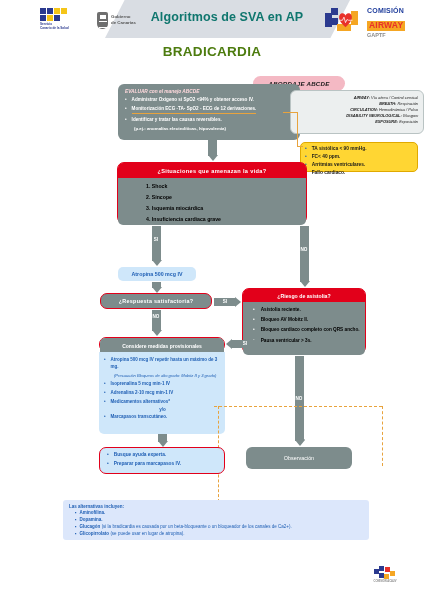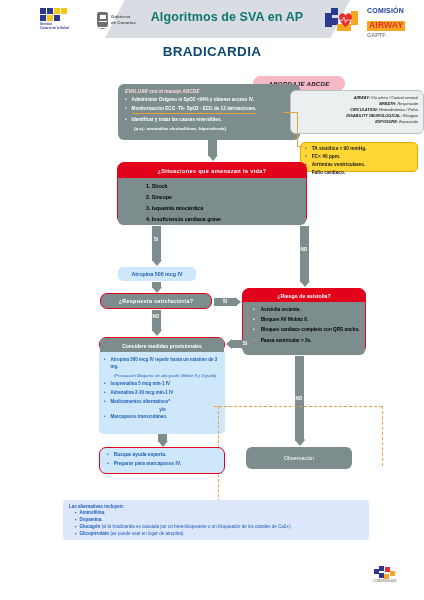--- a/index.html
+++ b/index.html
@@ -40,21 +40,21 @@
   .com-mark { position:absolute; left:0; top:2px; width:40px; height:24px; }
   .cm-sq { position:absolute; width:7px; height:7px; }
   .com-heart { position:absolute; left:11px; top:3px; width:19px; height:17px; }
   .com-txt { position:absolute; left:42px; top:1px; }
   .com-l1 { font-size:7px; font-weight:bold; color:#1f3d9c; letter-spacing:.2px; line-height:1.05;}
   .com-l2 { font-size:8.5px; font-weight:bold; color:#e8312a; background:#f5a623; display:inline-block; padding:0 2px; line-height:1.1; letter-spacing:.2px;}
   .com-l3 { font-size:5.5px; color:#8a8a8a; font-weight:bold; line-height:1.2;}
 
   .page-title {
     position:absolute; left:0; top:44px; width:424px; text-align:center;
-    font-size:13.5px; font-weight:bold; color:#0c4a6e; letter-spacing:.3px;
+    font-size:13.5px; font-weight:bold; color:#4d7c0f; letter-spacing:.3px;
   }
 
   
   .node { position:absolute; }
   .grey-box {
     background:#7d8c8c; color:#ffffff; border-radius:6px;
   }
   .red-hdr {
     background:#e2001a; color:#ffffff; font-weight:bold; text-align:center;
     border-radius:5px 5px 0 0;

